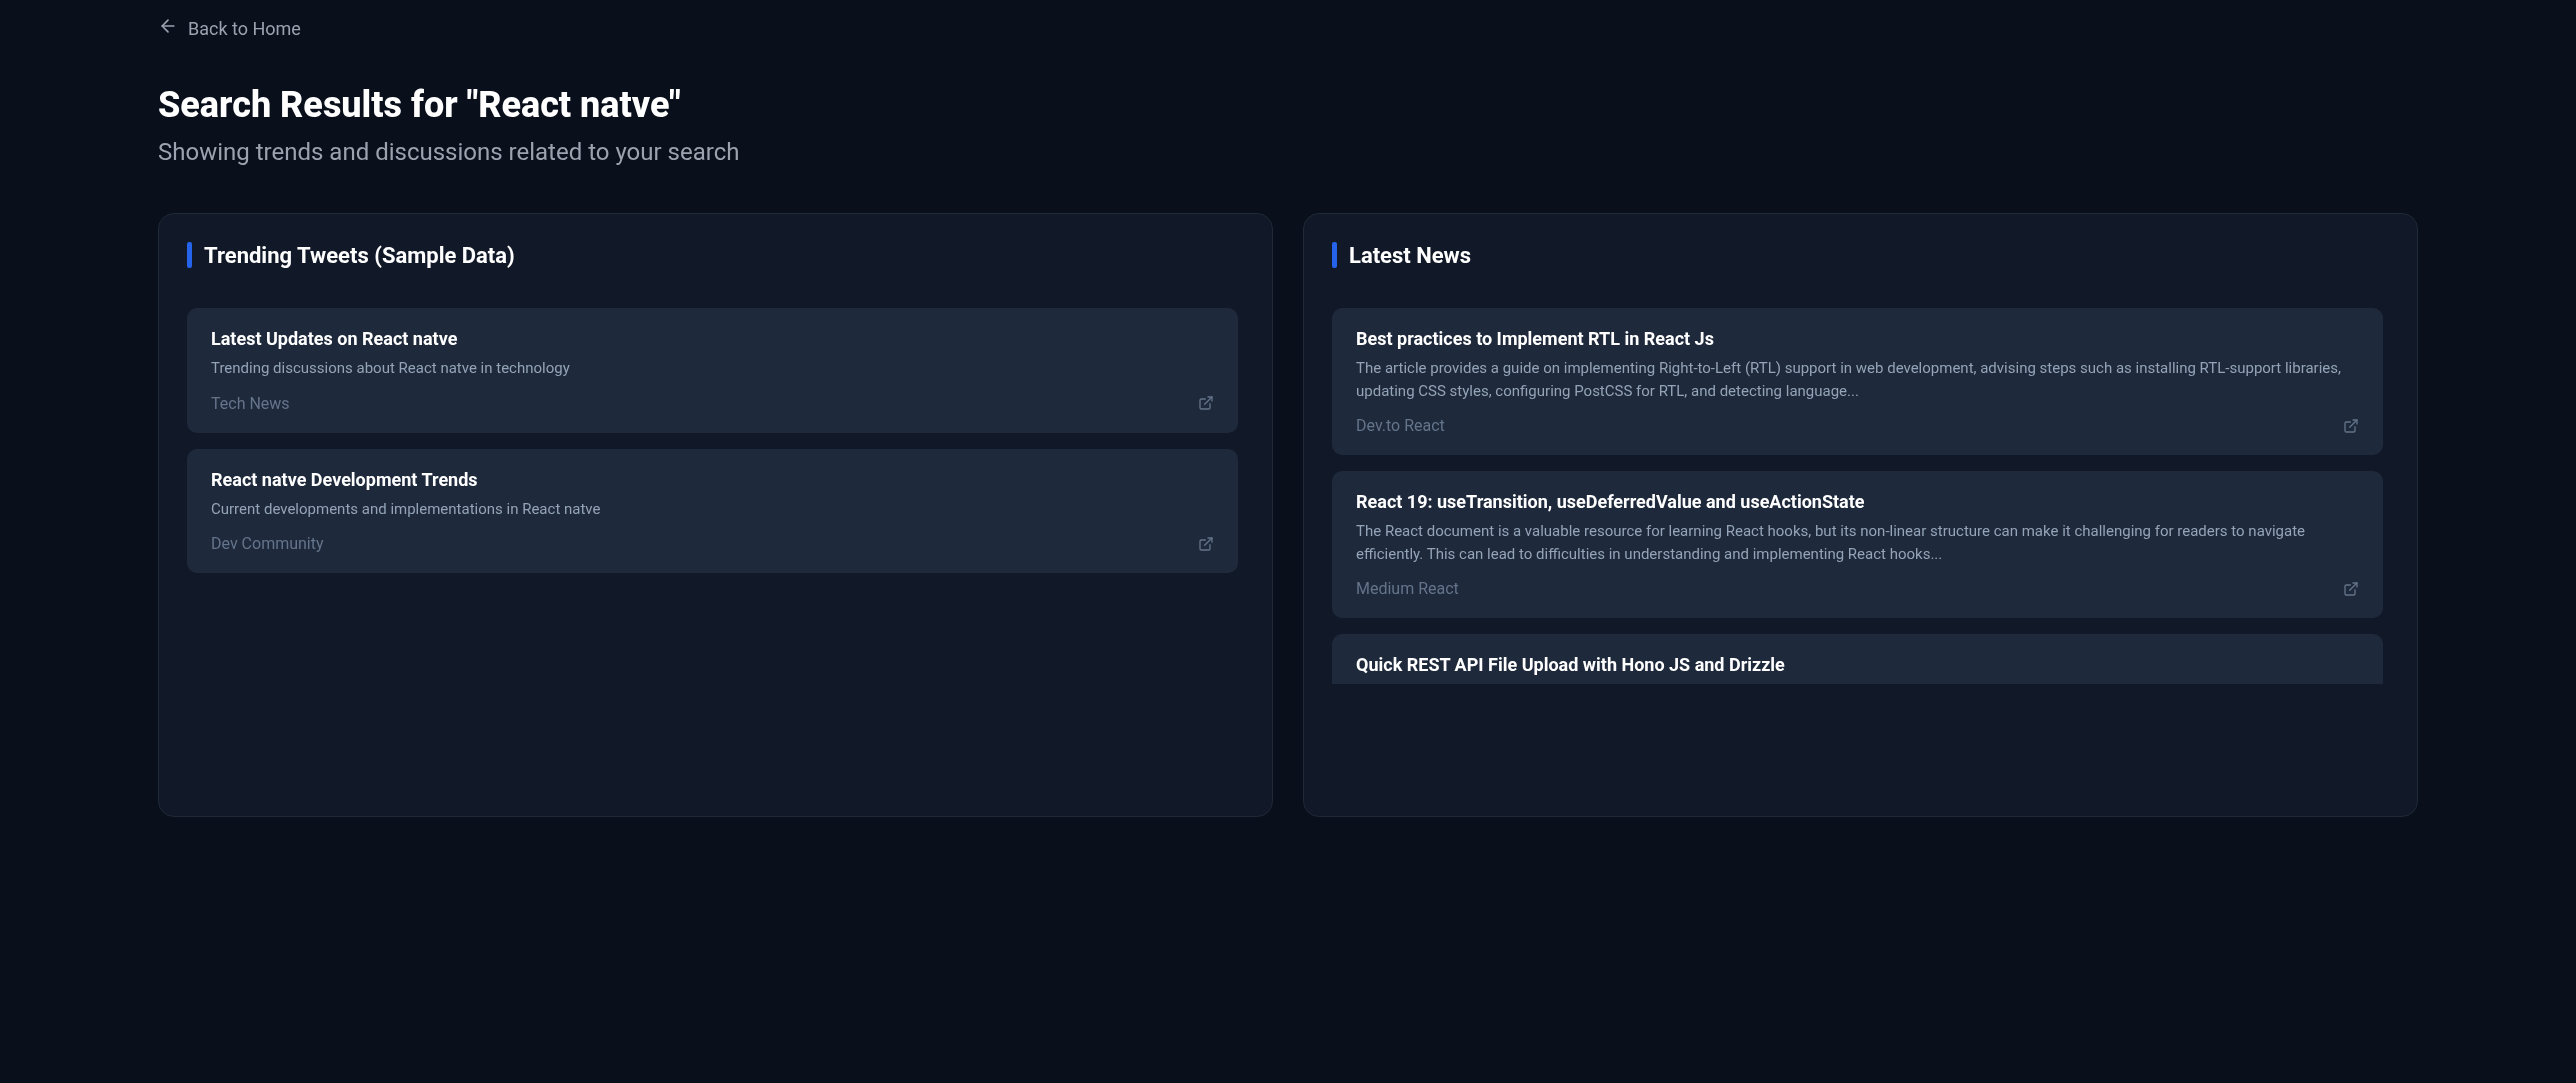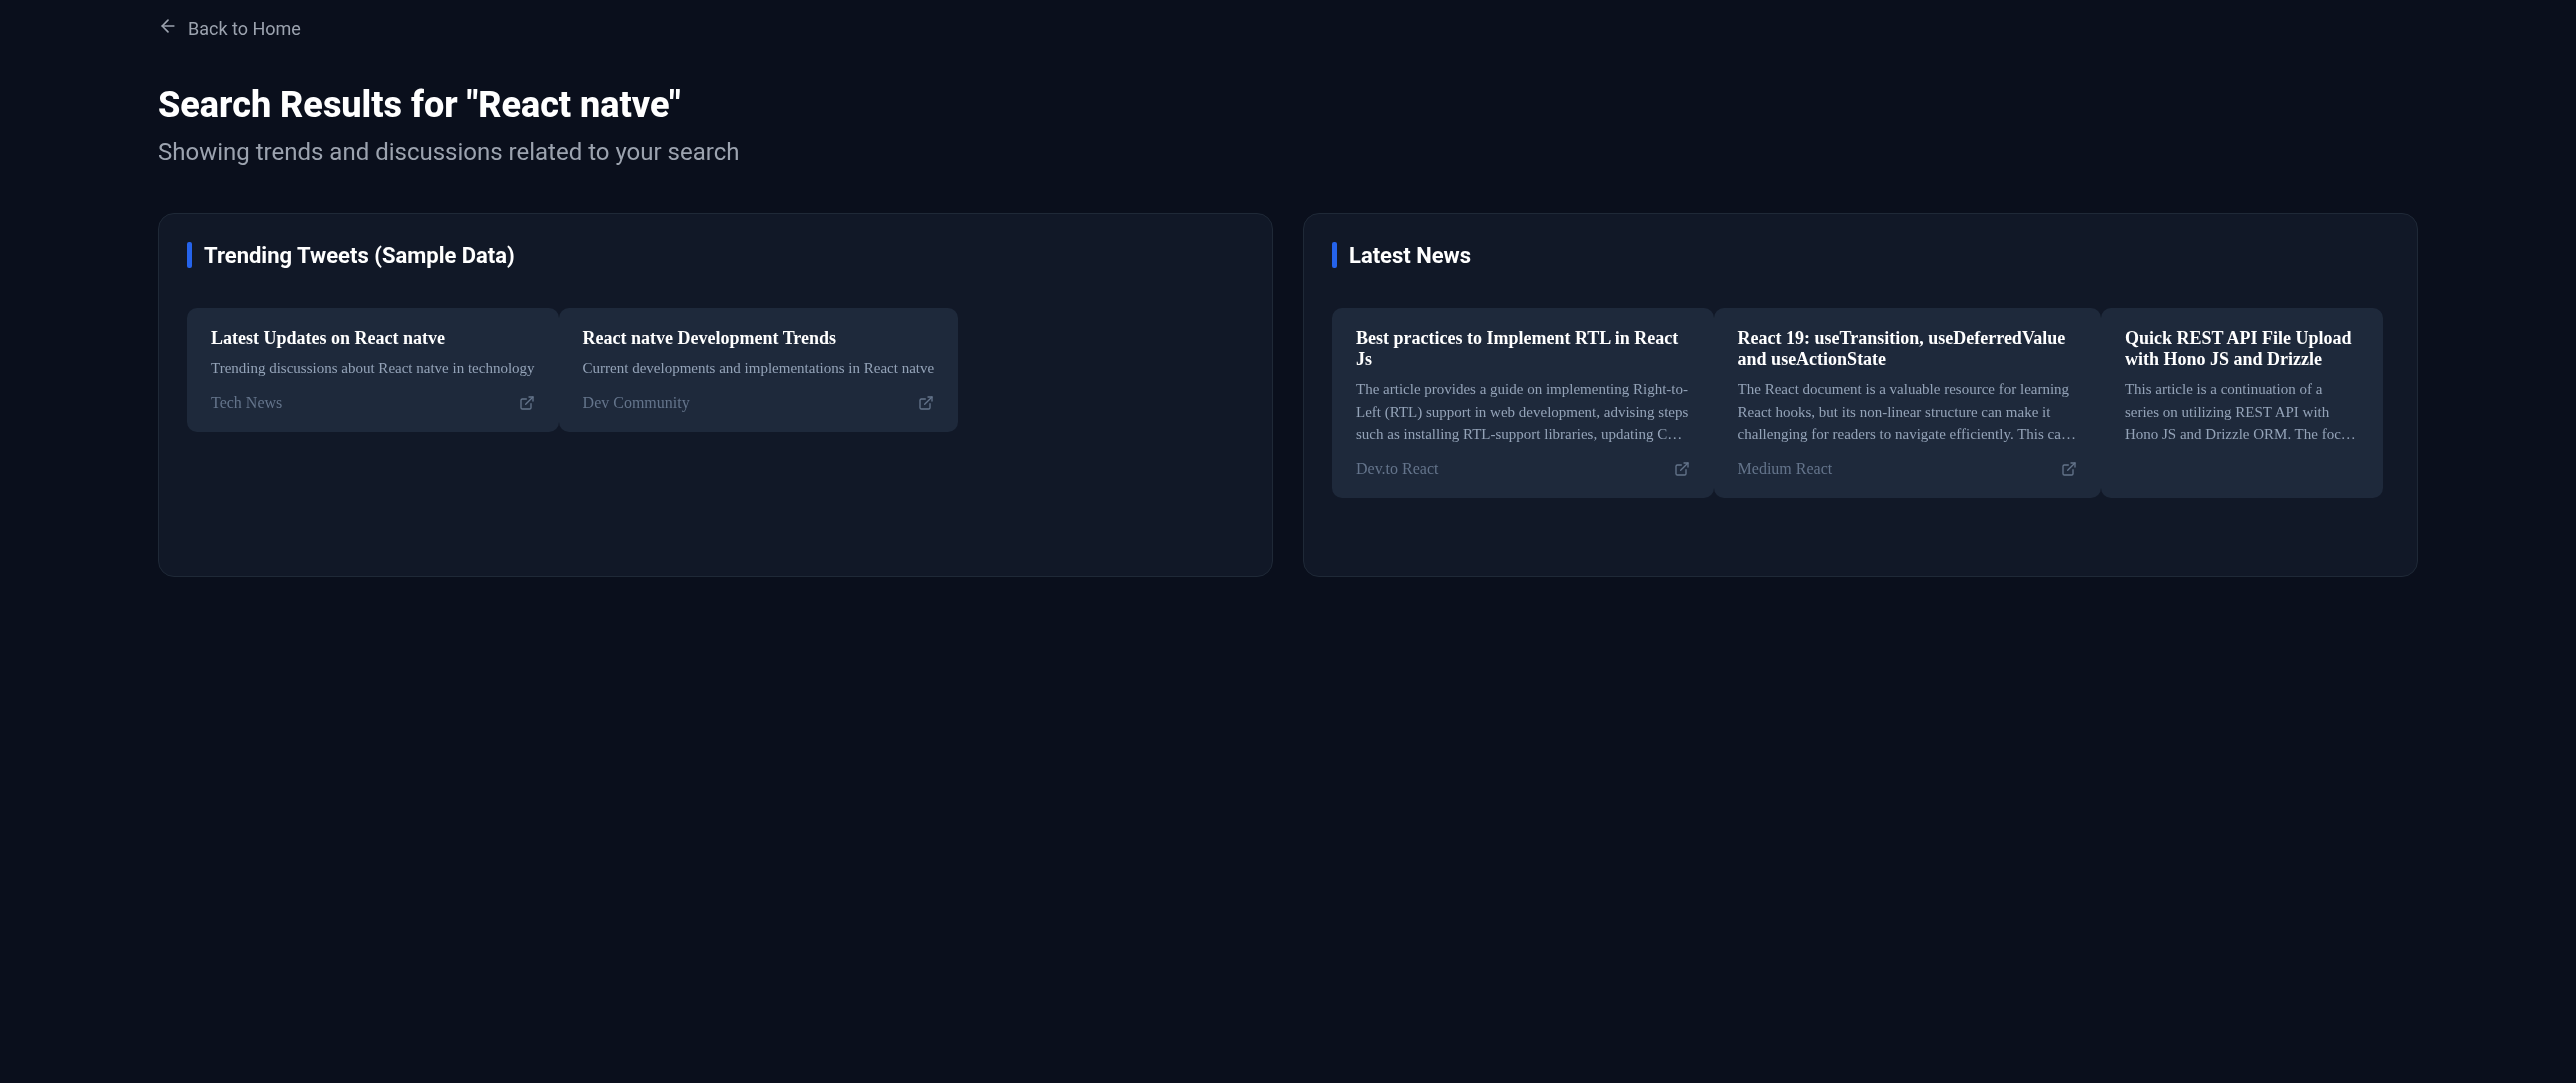--- a/index.html
+++ b/index.html
@@ -43,21 +43,21 @@
       display: flex;
       gap: 30px;
       margin-top: 47px;
     }
     .panel {
       flex: 1;
       background-color: #111827;
       border: 1px solid #1f2937;
       border-radius: 16px;
       padding: 28px 28px 8px 28px;
-      height: 364px;
+      height: 604px;
       overflow: hidden;
       position: relative;
     }
     .panel-header {
       display: flex;
       align-items: center;
       gap: 12px;
       margin-bottom: 40px;
     }
     .panel-accent {
@@ -66,25 +66,25 @@
       background-color: #2563eb;
       border-radius: 2px;
     }
     .panel-title {
       font-size: 22px;
       font-weight: 700;
       color: #ffffff;
     }
     .card-list {
       display: flex;
-      flex-direction: row;
+      flex-direction: column;
+      gap: 16px;
       overflow-y: auto;
       max-height: 376px;
       padding-right: 6px;
-      font-family: Liberation Serif, serif;
     }
     .card-list::-webkit-scrollbar {
       width: 6px;
     }
     .card-list::-webkit-scrollbar-thumb {
       background: #374151;
       border-radius: 3px;
     }
     .card {
       background-color: #1e293b;

